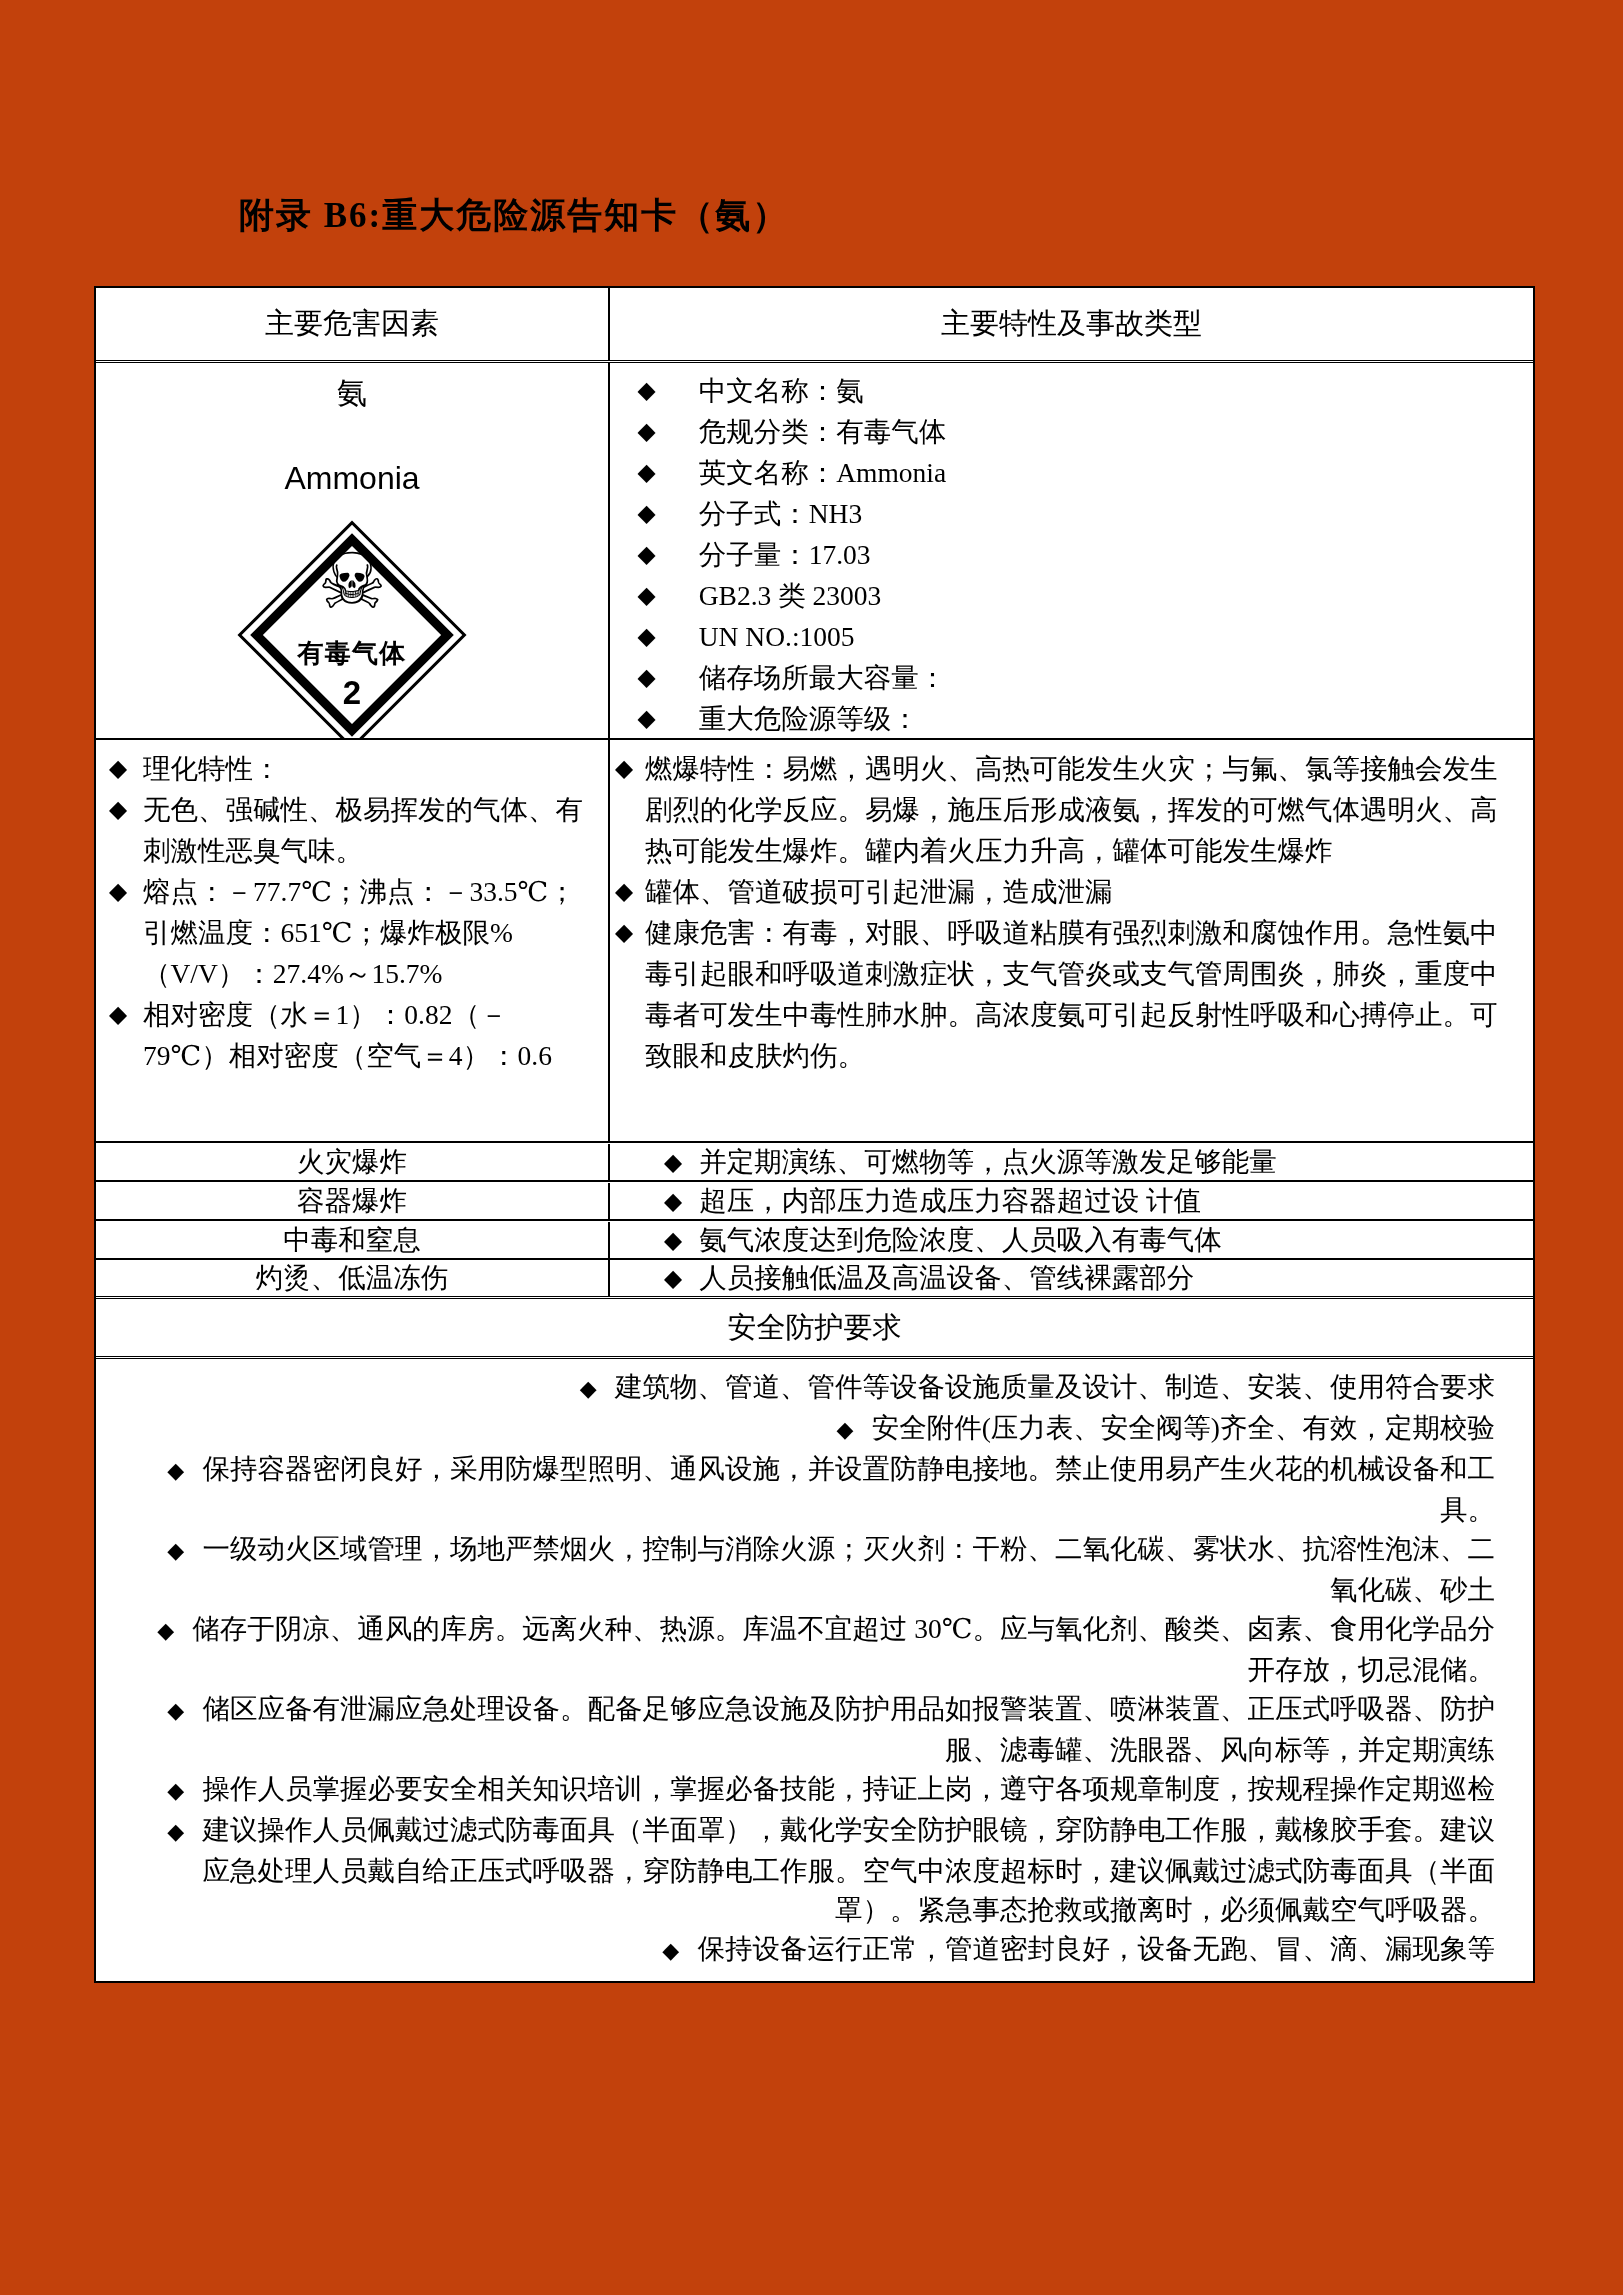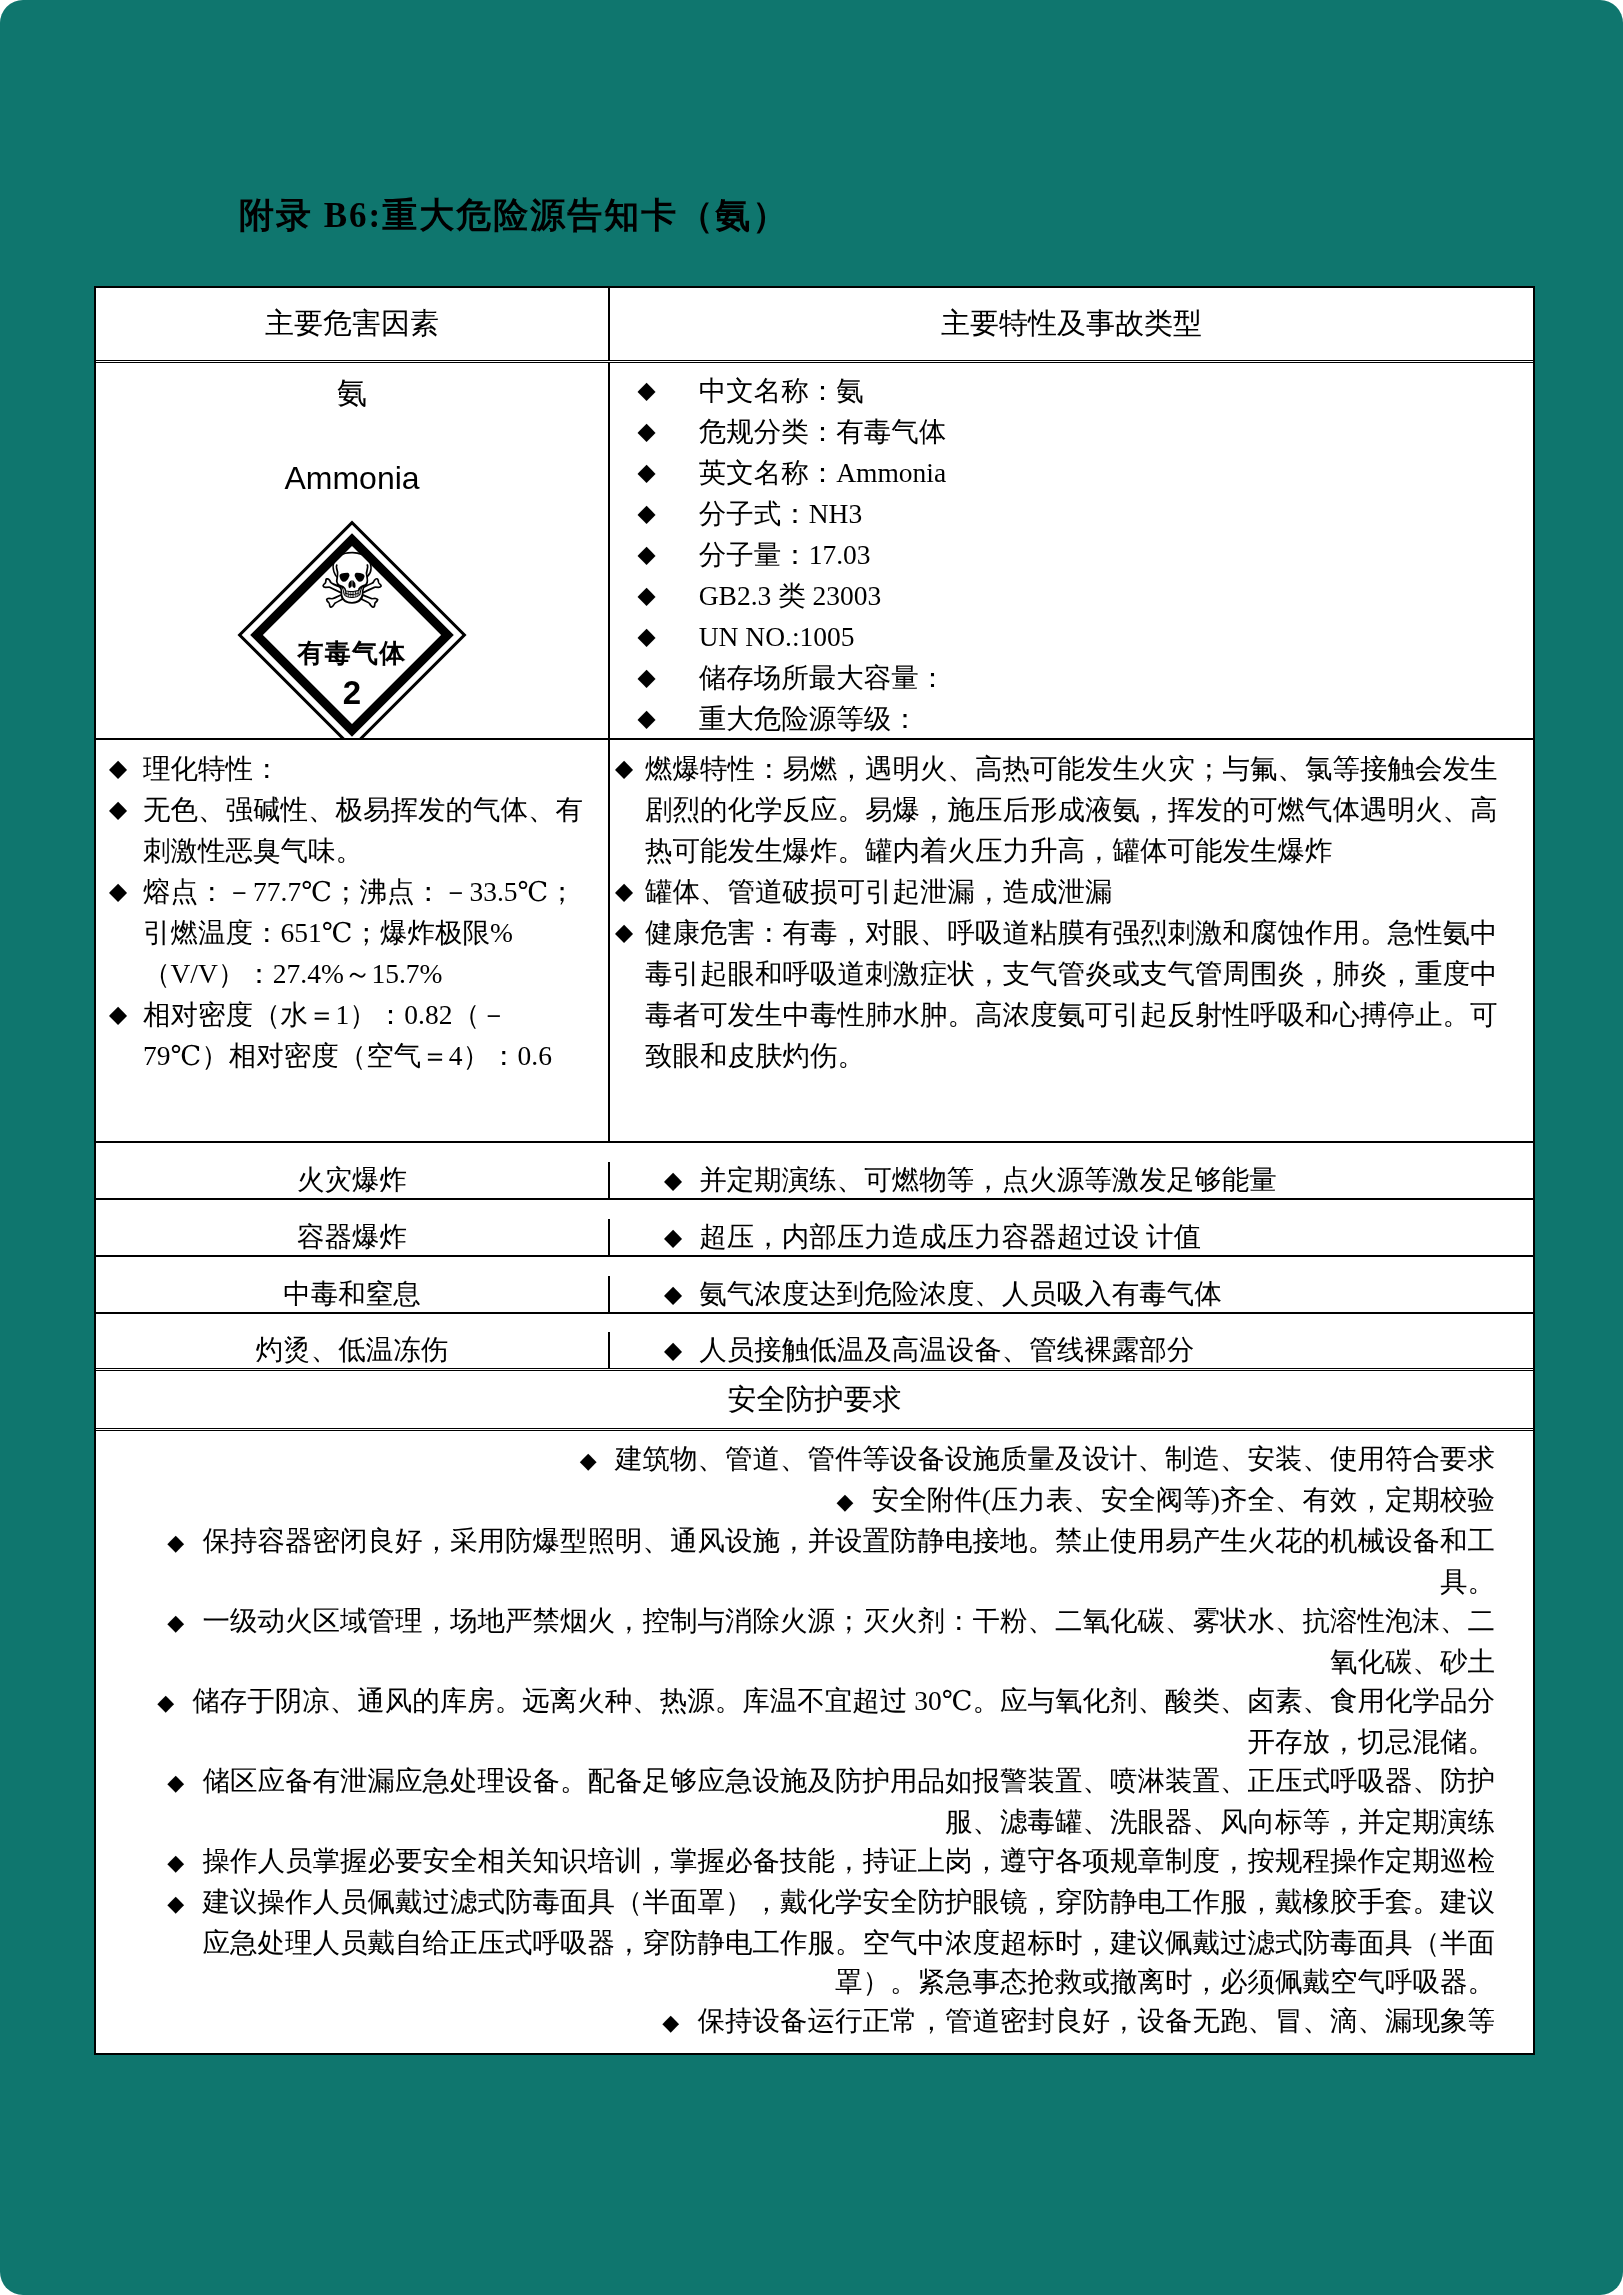--- a/index.html
+++ b/index.html
@@ -1,31 +1,31 @@
 <!DOCTYPE html>
 <html style="font-size:10.5px"><head>
 <meta charset="utf-8">
 <style>
   html,body{margin:0;padding:0;background:#ffffff;}
-  .page{position:relative;width:1623px;height:2295px;background:#0f766e;color:#000000;
-        font-family:"Liberation Serif","DejaVu Serif",serif;overflow:hidden;border-radius:23px;}
+  .page{position:relative;width:1623px;height:2295px;background:#c2410c;color:#000000;
+        font-family:"Liberation Serif","DejaVu Serif",serif;overflow:hidden;}
   .title{position:absolute;left:239px;top:192px;margin:0;font-size:35px;font-weight:bold;letter-spacing:2px;}
 
   .tbl{position:absolute;left:94px;top:286px;width:1441px;border:2.6px solid #000;box-sizing:border-box;background:#fff;}
   .row{display:flex;box-sizing:border-box;border-bottom:2px solid #000;overflow:hidden;}
   .row.dbl{border-bottom:3.9px double #000;}
   .row.last{border-bottom:none;}
   .cellL{flex:0 0 514px;width:514px;border-right:2px solid #000;box-sizing:border-box;overflow:hidden;}
   .cellR{flex:1;box-sizing:border-box;overflow:hidden;}
   .cc{display:flex;align-items:center;justify-content:center;text-align:center;}
 
   .hdr{height:75px;font-size:29px;}
   .r2{height:377px;}
   .r3{height:403px;}
-  .r4{height:57px;font-size:27.5px;align-items:flex-end;}
+  .r4{height:39px;font-size:27.5px;align-items:flex-end;}
   .r8{height:60px;font-size:29px;}
   .r9{height:622px;}
 
   
   .subCell{display:flex;flex-direction:column;align-items:center;padding-top:10.5px;}
   .subCn{font-size:30px;line-height:37px;}
   .subEn{font-family:"Liberation Sans","DejaVu Sans",sans-serif;font-size:32px;line-height:33px;margin-top:51px;}
   .pict{position:relative;width:229px;height:229px;margin-top:26px;flex:0 0 auto;}
   .dOuter{position:absolute;left:33px;top:33px;width:162px;height:162px;border:3.3px solid #000;transform:rotate(45deg);box-sizing:border-box;}
   .dInner{position:absolute;left:42px;top:42px;width:144px;height:144px;border:9.2px solid #000;transform:rotate(45deg);box-sizing:border-box;}

